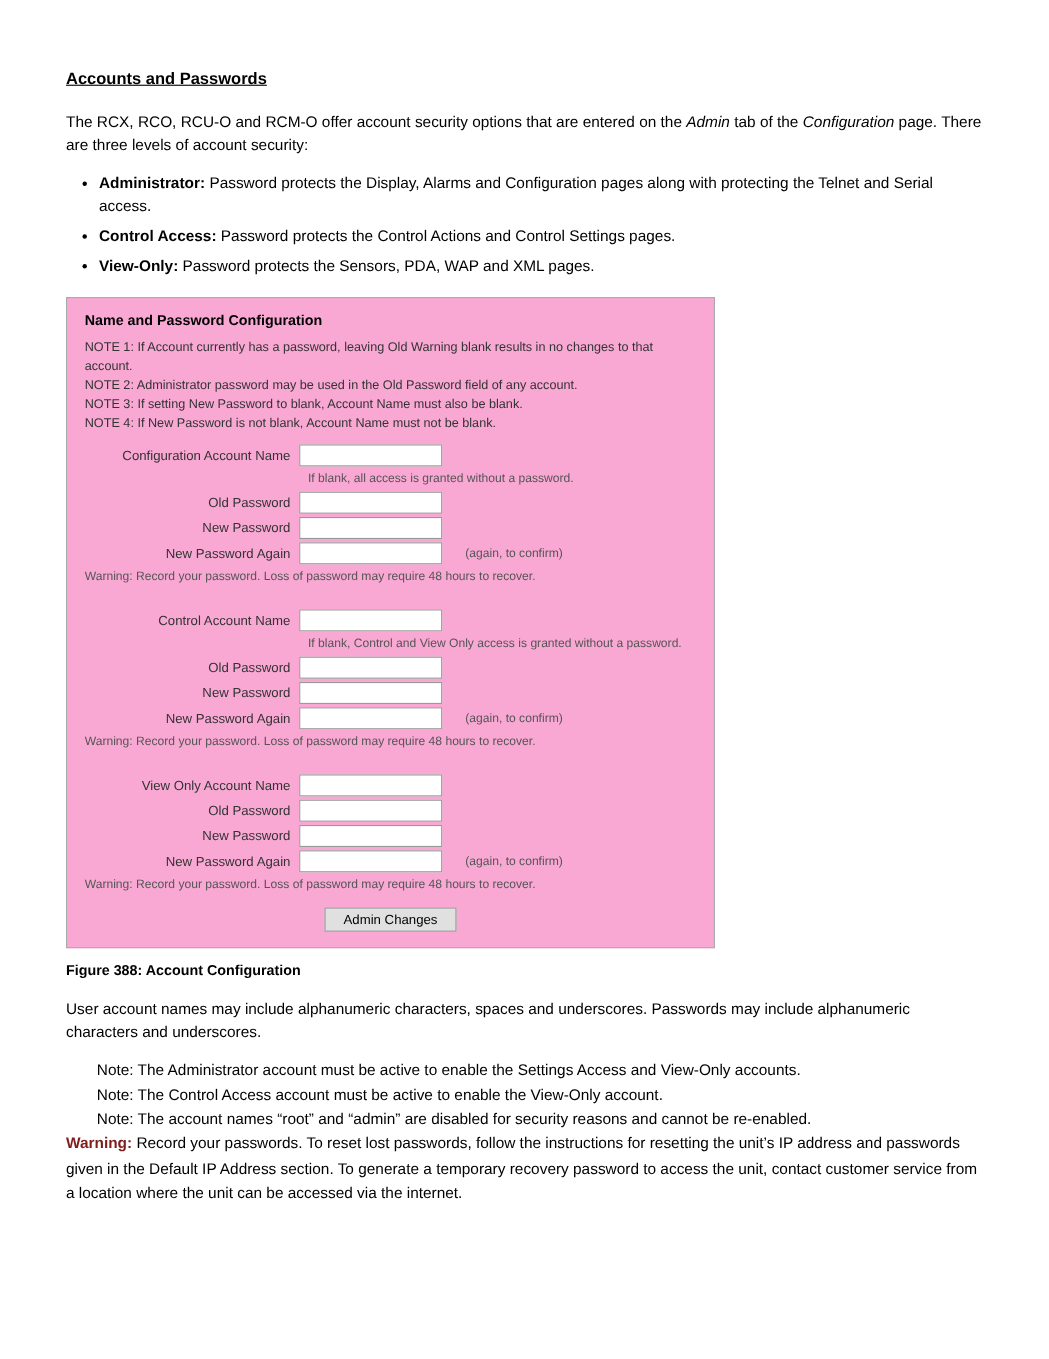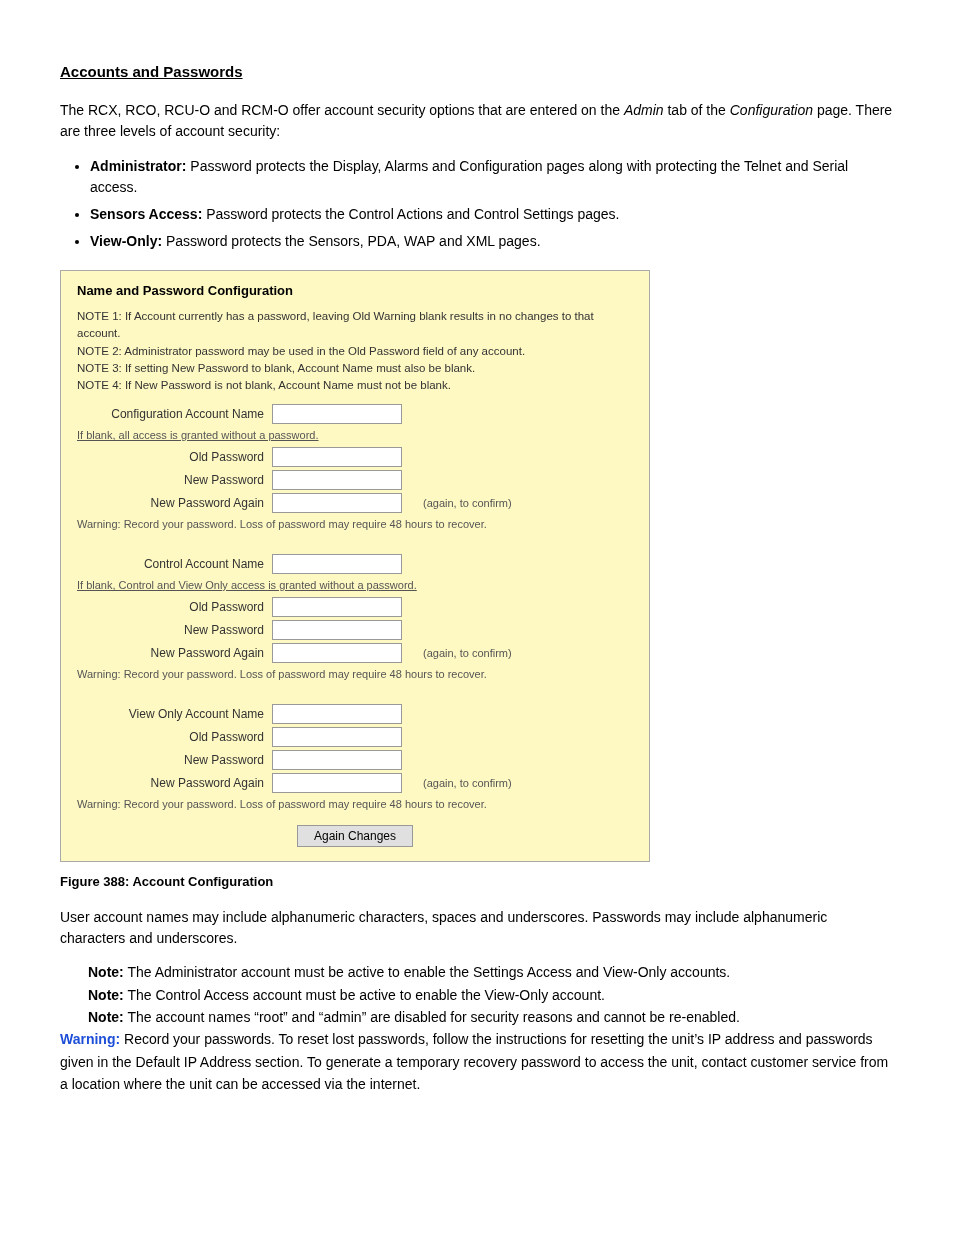--- a/index.html
+++ b/index.html
@@ -33,21 +33,21 @@
       margin-bottom: 6px;
       font-size: 14px;
     }
     .bullet-list li strong {
       font-weight: bold;
     }
 
     
     .config-box {
       border: 1px solid #aaa;
-      background: #fef9c3;
+      background: #f9a8d4;
       padding: 10px 16px 14px 16px;
       margin-bottom: 10px;
       width: 590px;
       font-size: 12px;
     }
     .config-box-title {
       font-weight: bold;
       font-size: 13px;
       margin-bottom: 8px;
       color: #000;
@@ -79,22 +79,22 @@
       border: 1px solid #999;
       background: #fff;
       width: 130px;
       height: 20px;
       font-size: 12px;
       padding: 1px 3px;
     }
     .form-note {
       font-size: 11px;
       color: #555;
+      margin-left: 203px;
       margin-bottom: 3px;
-      text-decoration: underline;
     }
     .form-confirm {
       font-size: 11px;
       color: #555;
       margin-left: 21px;
     }
     .form-warning {
       font-size: 11px;
       color: #555;
       text-align: left;
@@ -123,43 +123,43 @@
     .body-text {
       margin-bottom: 12px;
       font-size: 14px;
     }
     .notes-section {
       margin-bottom: 6px;
       font-size: 14px;
       line-height: 1.6;
     }
     .notes-section .label-bold {
-      font-weight: bold;
+      font-weight: normal;
       padding-left: 28px;
     }
     .notes-section .warning-red {
-      color: #1d4ed8;
+      color: #7f1d1d;
       font-weight: bold;
     }
   </style>
 </head>
 <body>
 
 <div class="page-title">Accounts and Passwords</div>
 
 <p class="intro-text">
   <span>The RCX, RCO, RCU-O and RCM-O offer account security options that are entered on the </span><em>Admin</em><span> tab of the </span><em>Configuration</em><span> page.  There are three levels of account security:</span>
 </p>
 
 <ul class="bullet-list">
   <li>
     <strong>Administrator:</strong><span> Password protects the Display, Alarms and Configuration pages along with protecting the Telnet and Serial access.</span>
   </li>
   <li>
-    <strong>Sensors Access:</strong><span> Password protects the Control Actions and Control Settings pages.</span>
+    <strong>Control Access:</strong><span> Password protects the Control Actions and Control Settings pages.</span>
   </li>
   <li>
     <strong>View-Only:</strong><span> Password protects the Sensors, PDA, WAP and XML pages.</span>
   </li>
 </ul>
 
 <div class="config-box">
   <div class="config-box-title">Name and Password Configuration</div>
   <div class="notes-block">
     <div>NOTE 1: If Account currently has a password, leaving Old Warning blank results in no changes to that account.</div>
@@ -231,21 +231,21 @@
     </div>
     <div class="form-row">
       <div class="form-label">New Password Again</div>
       <input class="form-input" type="password" value="" style="">
       <span class="form-confirm">(again, to confirm)</span>
     </div>
     <div class="form-warning">Warning: Record your password. Loss of password may require 48 hours to recover.</div>
   </div>
 
   <div class="save-btn-row">
-    <button class="save-btn">Again Changes</button>
+    <button class="save-btn">Admin Changes</button>
   </div>
 </div>
 
 <p class="figure-caption">Figure 388: Account Configuration</p>
 
 <p class="body-text">User account names may include alphanumeric characters, spaces and underscores.  Passwords may include alphanumeric characters and underscores.</p>
 
 <div class="notes-section">
   <div>
     <span class="label-bold">Note:</span><span> The Administrator account must be active to enable the Settings Access and View-Only accounts.</span>

